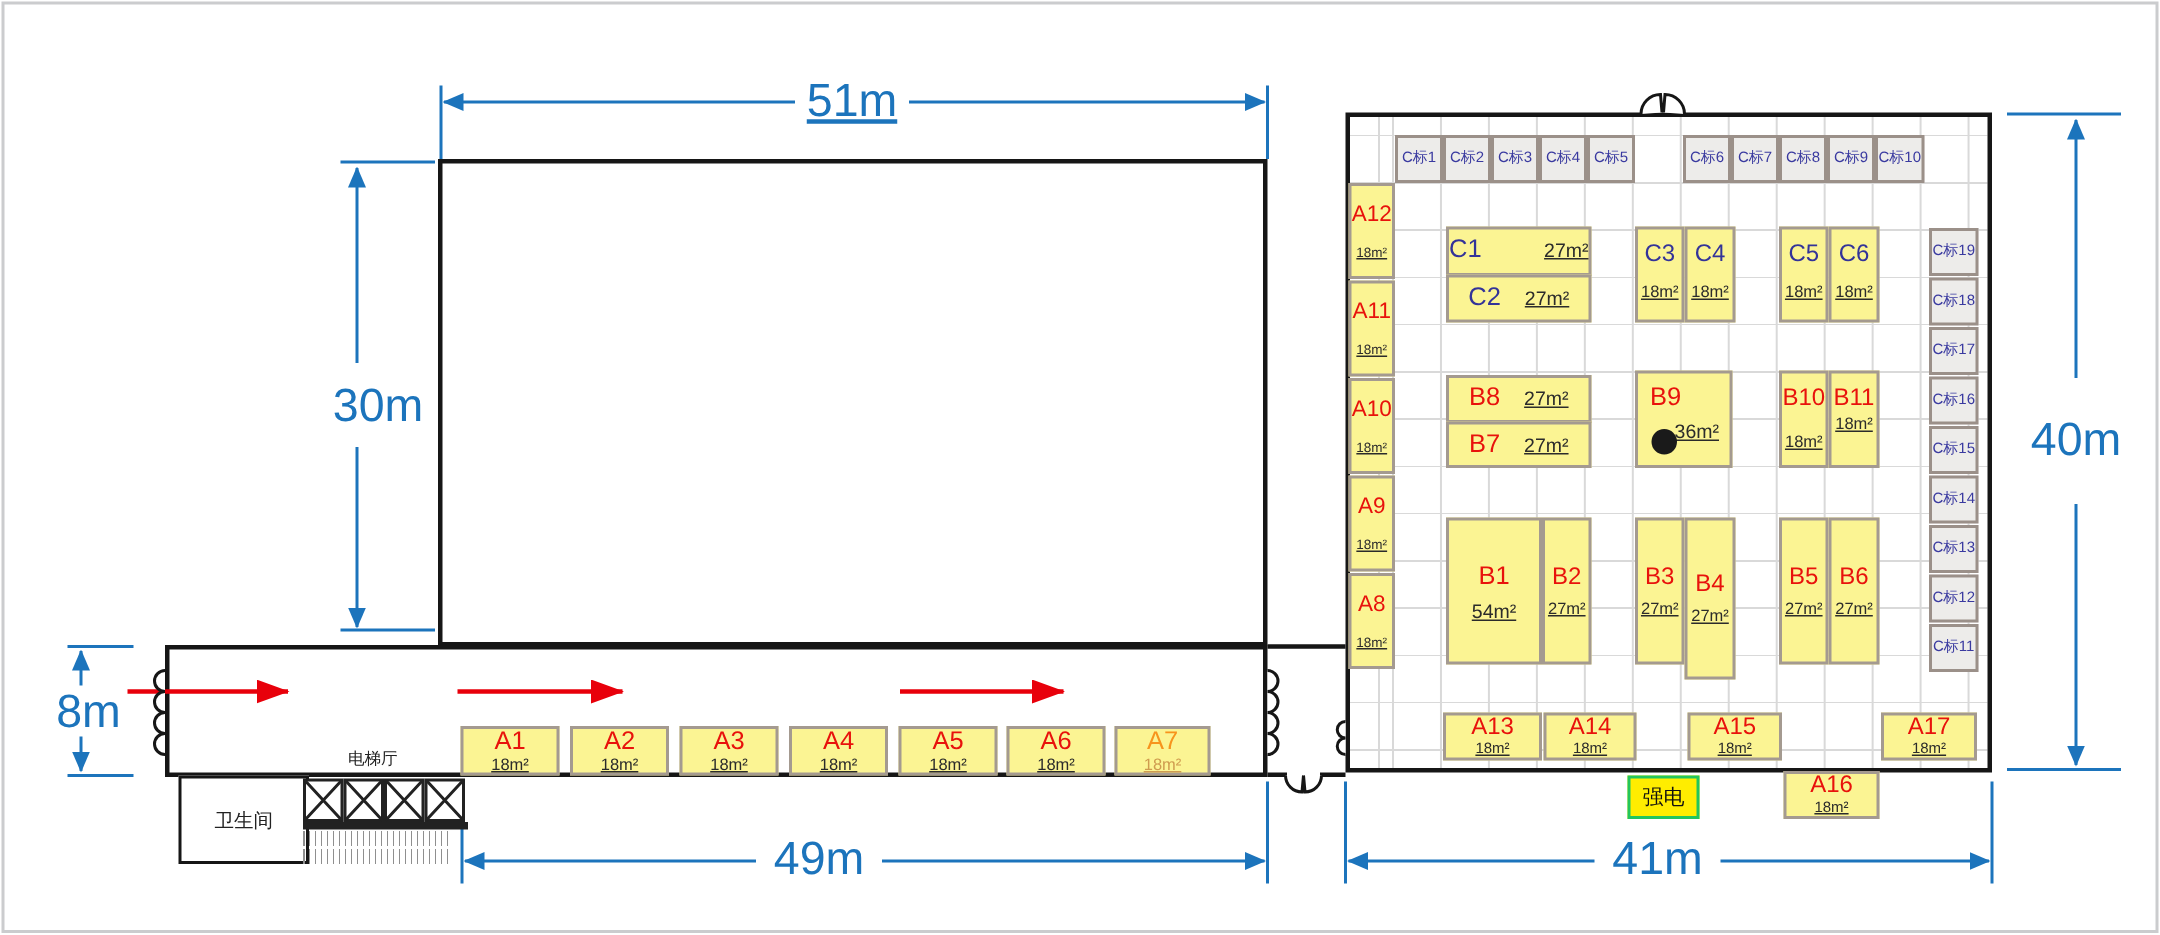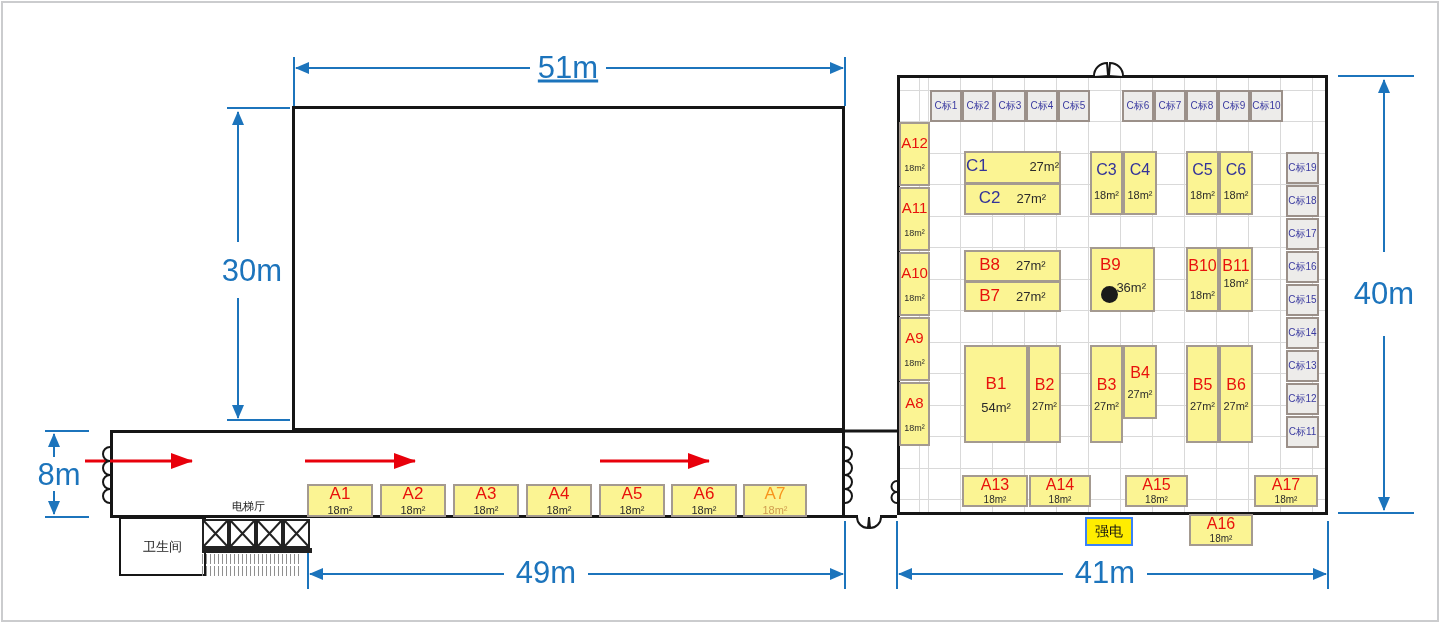--- a/index.html
+++ b/index.html
@@ -10,21 +10,21 @@
   
   #panel{background-color:#fff;
     background-image:
       repeating-linear-gradient(to right,#d9d9d9 0 1px,transparent 1px 32px),
       repeating-linear-gradient(to bottom,#d9d9d9 0 1px,transparent 1px 31.5px);
     background-position:28px 0,0 12px;}
   
   .booth{position:absolute;box-sizing:border-box;background:#FBF493;border:2px solid #A49A90;
          display:flex;flex-direction:column;align-items:center;justify-content:center;line-height:1;}
   .red{color:#E8120C;} .navy{color:#333399;} .orange{color:#F7941D;}
-  .barea{color:#2b2b2b;}
+  .barea{color:#2b2b2b;text-decoration:underline;}
   .cb .bid{font-size:17px;} .cb .barea{font-size:11px;margin-top:3px;}
   .cb7 .barea{color:#cf9b4f;}
   .acol{justify-content:space-around;padding:4px 0;}
   .acol .bid{font-size:15px;} .acol .barea{font-size:9px;}
   .hb{flex-direction:row;align-items:baseline;justify-content:center;gap:16px;padding-top:4px;}
   .hb .bid{font-size:17px;} .hb .barea{font-size:13px;}
   .vb{justify-content:flex-start;padding-top:9px;}
   .vb .bid{font-size:16px;} .vb .barea{font-size:11px;margin-top:12px;}
   .vb2 .barea{margin-top:4px;}
   .bigb .bid{font-size:17px;} .bigb .barea{font-size:13px;margin-top:9px;}
@@ -35,21 +35,21 @@
   .b9 .barea{font-size:13px;position:absolute;right:7px;top:32px;}
   .dot{position:absolute;left:9px;bottom:7px;width:17px;height:17px;border-radius:50%;background:#1a1a1a;}
   
   .std{position:absolute;box-sizing:border-box;background:#EDECEA;border:2px solid #9B9089;
        color:#3A3AA0;font-size:10px;display:flex;align-items:center;justify-content:center;line-height:1;}
   
   .dim{position:absolute;transform:translate(-50%,-50%);color:#1C74BC;font-size:31px;line-height:1;white-space:nowrap;z-index:6;}
   .hall-label{position:absolute;transform:translate(-50%,-50%);color:#1a1a1a;font-size:40px;line-height:1;}
   .roomlabel{position:absolute;color:#222;line-height:1;}
   .stairs{position:absolute;height:10px;background:repeating-linear-gradient(90deg,#8f8f8f 0 1px,transparent 1px 4px);}
-  .power{position:absolute;box-sizing:border-box;background:#FFED00;border:2px solid #3b82f6;color:#111;
+  .power{position:absolute;box-sizing:border-box;background:#FFED00;border:2px solid #22c55e;color:#111;
          font-size:14px;display:flex;align-items:center;justify-content:center;z-index:7;}
   svg{position:absolute;left:0;top:0;z-index:5;pointer-events:none;}
 </style>
 </head>
 <body>
 
 <div id="stage">
   <div class="frame"></div>
 
   <div class="wallbox" style="left:292px;top:106px;width:553px;height:325px;"></div>
@@ -167,21 +167,21 @@
     <span class="barea">54m²</span>
   </div>
   <div class="booth colb" style="left:1028px;top:345px;width:33px;height:98px;">
     <span class="bid red">B2</span>
     <span class="barea">27m²</span>
   </div>
   <div class="booth colb" style="left:1090px;top:345px;width:33px;height:98px;">
     <span class="bid red">B3</span>
     <span class="barea">27m²</span>
   </div>
-  <div class="booth colb" style="left:1123px;top:345px;width:34px;height:74px;">
+  <div class="booth colb" style="left:1123px;top:345px;width:34px;height:108px;">
     <span class="bid red">B4</span>
     <span class="barea">27m²</span>
   </div>
   <div class="booth colb" style="left:1186px;top:345px;width:33px;height:98px;">
     <span class="bid red">B5</span>
     <span class="barea">27m²</span>
   </div>
   <div class="booth colb" style="left:1219px;top:345px;width:34px;height:98px;">
     <span class="bid red">B6</span>
     <span class="barea">27m²</span>

